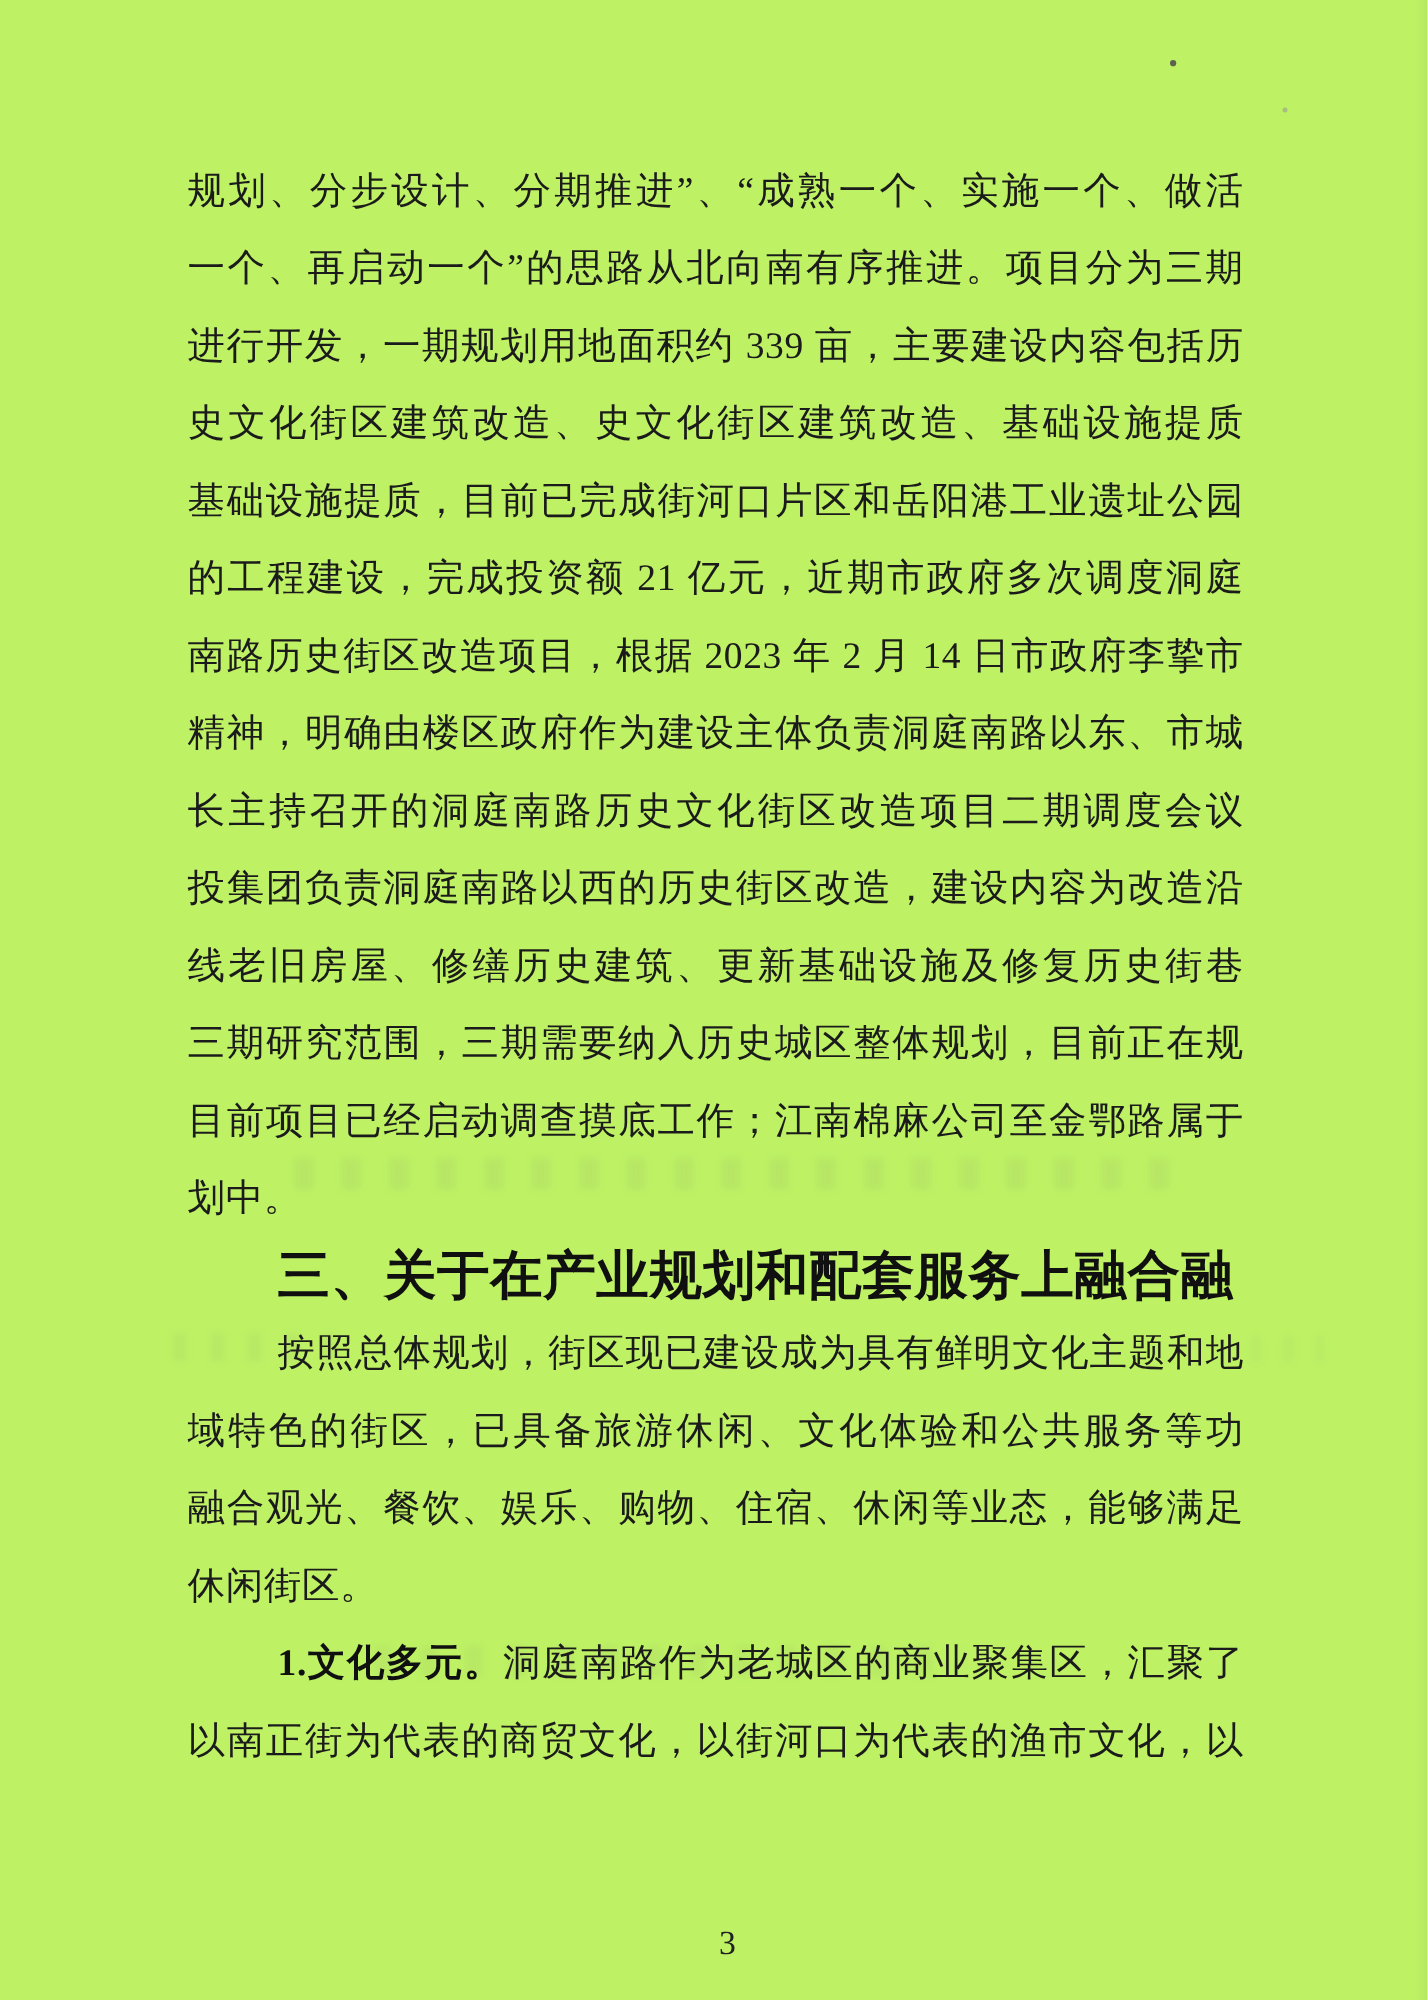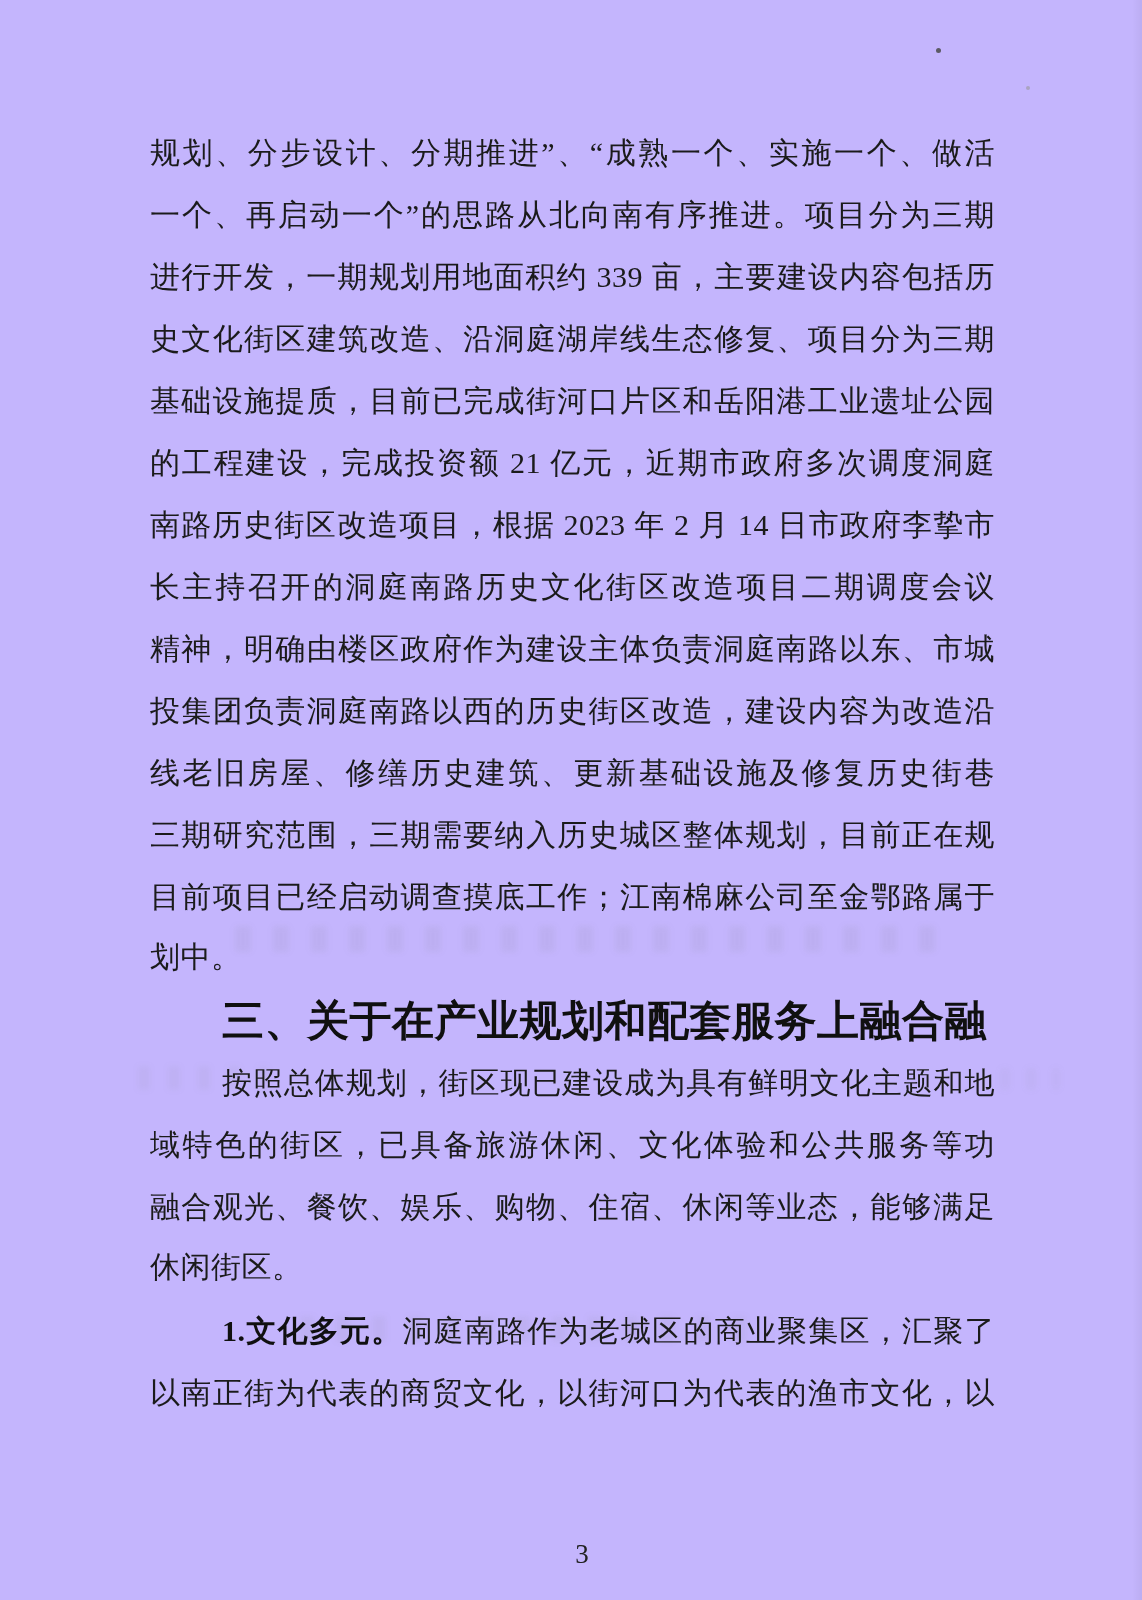--- a/index.html
+++ b/index.html
@@ -5,21 +5,21 @@
   html, body {
     margin: 0;
     padding: 0;
     background: #e8e8e6;
   }
   .page {
     position: relative;
     width: 1142px;
     height: 1600px;
     margin: 0 auto;
-    background: #c4b5fd;
+    background: #bef264;
     overflow: hidden;
     font-family: "Liberation Serif", "DejaVu Serif", serif;
     color: #1b1b1b;
   }
   
   .page::after {
     content: '';
     position: absolute;
     right: 0; top: 0;
     width: 10px; height: 100%;
@@ -39,21 +39,20 @@
     letter-spacing: 0.5px;
     overflow: hidden;
     text-align: justify;
     text-align-last: justify;
     text-justify: inter-character;
     white-space: normal;
   }
   .line.end {
     text-align: left;
     text-align-last: left;
-    font-family: Liberation Mono, monospace;
   }
   .line.indent {
     padding-left: 72px;
   }
   .line.heading {
     font-weight: 800;
     font-size: 42px;
     color: #101010;
     text-align: left;
     text-align-last: left;
@@ -116,26 +115,26 @@
   <div class="smudge smudge-2"></div>
   <div class="smudge smudge-3"></div>
   <div class="smudge smudge-4"></div>
 
   <div class="textblock">
 
     <div>
       <div class="line">规划、分步设计、分期推进”、“成熟一个、实施一个、做活</div>
       <div class="line">一个、再启动一个”的思路从北向南有序推进。项目分为三期</div>
       <div class="line">进行开发，一期规划用地面积约 339 亩，主要建设内容包括历</div>
-      <div class="line">史文化街区建筑改造、沿洞庭湖岸线生态修复、项目分为三期</div>
+      <div class="line">史文化街区建筑改造、史文化街区建筑改造、基础设施提质</div>
       <div class="line">基础设施提质，目前已完成街河口片区和岳阳港工业遗址公园</div>
       <div class="line">的工程建设，完成投资额 21 亿元，近期市政府多次调度洞庭</div>
       <div class="line">南路历史街区改造项目，根据 2023 年 2 月 14 日市政府李挚市</div>
+      <div class="line">精神，明确由楼区政府作为建设主体负责洞庭南路以东、市城</div>
       <div class="line">长主持召开的洞庭南路历史文化街区改造项目二期调度会议</div>
-      <div class="line">精神，明确由楼区政府作为建设主体负责洞庭南路以东、市城</div>
       <div class="line">投集团负责洞庭南路以西的历史街区改造，建设内容为改造沿</div>
       <div class="line">线老旧房屋、修缮历史建筑、更新基础设施及修复历史街巷等，</div>
       <div class="line">三期研究范围，三期需要纳入历史城区整体规划，目前正在规</div>
       <div class="line">目前项目已经启动调查摸底工作；江南棉麻公司至金鄂路属于</div>
       <div class="line end">划中。</div>
     </div>
 
     <div class="line heading indent">三、关于在产业规划和配套服务上融合融入方面</div>
 
     <div>

